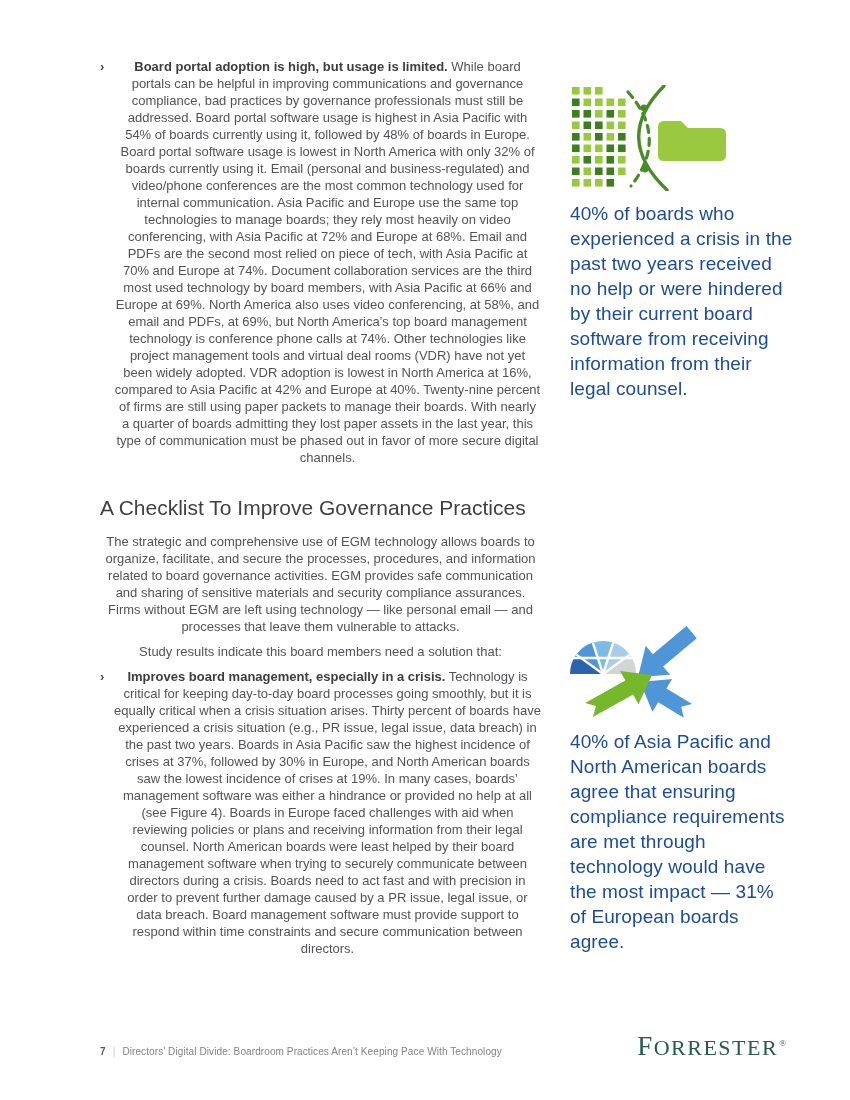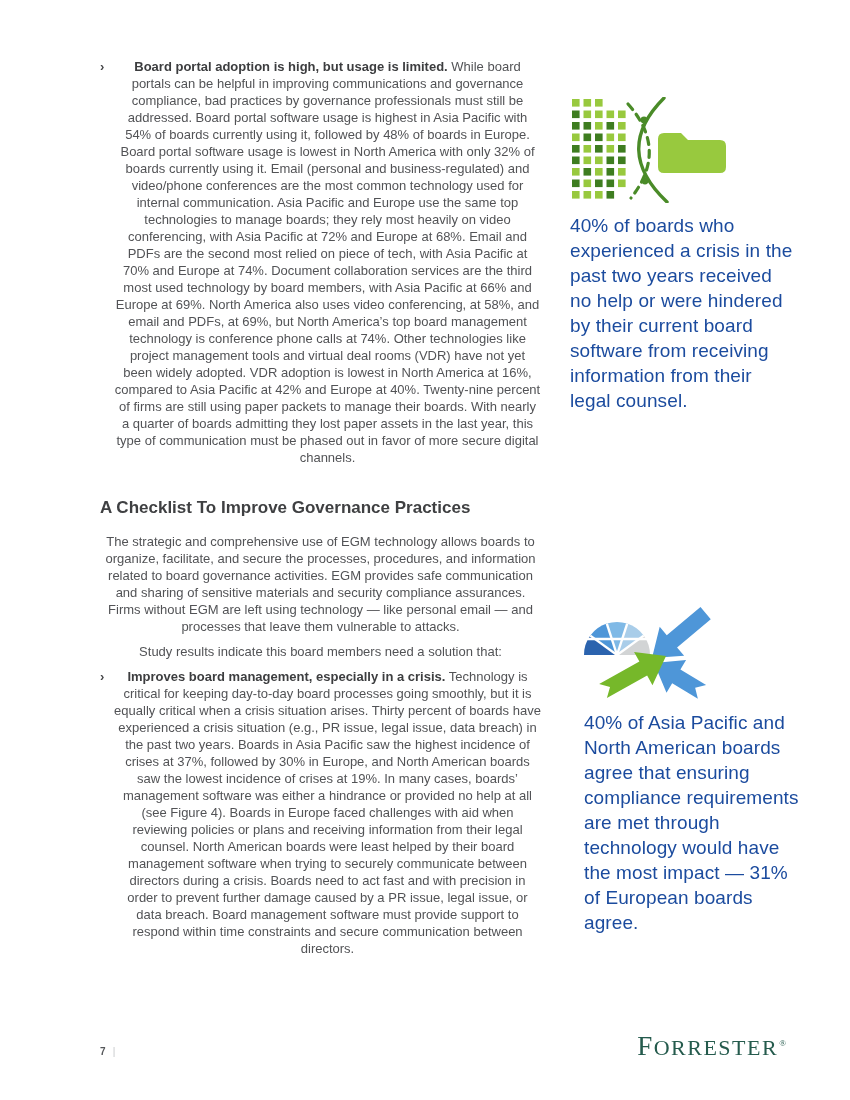--- a/index.html
+++ b/index.html
@@ -11,28 +11,28 @@
   
   .left-col {
     position:absolute; left:100px; top:58px; width:441px;
     color:#525356; font-size:13px; line-height:17px;
   }
   .left-col p { margin:0 0 8px 0;text-align:center; }
   .bullet { position:relative; padding-left:14px; }
   .bullet .marker { position:absolute; left:0; top:0; font-weight:bold; color:#47484a; }
   .lead { font-weight:bold; color:#3c3d3f; }
   .section-heading {
-    font-size:17px; line-height:29px; font-weight:700; color:#3f4042;
+    font-size:21px; line-height:29px; font-weight:400; color:#3f4042;
     margin:27px 0 11px 0;
   }
   
   .right-col { position:absolute; left:570px; top:85px; width:224px; }
   .callout { position:absolute; left:0; width:224px; }
-  .callout-1 { top:12px; }
-  .callout-2 { top:521px;margin-left:14px; }
+  .callout-1 { top:0; }
+  .callout-2 { top:540px; }
   .callout svg { display:block; }
   .quote {
     margin:10px 0 0 0; color:#1b4b9e; font-size:19px; line-height:25px;
     letter-spacing:0.1px;
   }
   
   .footer {
     position:absolute; left:100px; top:1033px; width:686px;
     display:flex; align-items:baseline; font-size:10px; color:#808285;
     letter-spacing:0.1px;
@@ -162,16 +162,17 @@
         </g>
       </svg>
       <p class="quote">40% of Asia Pacific and North American boards agree that ensuring compliance requirements are met through technology would have the most impact — 31% of European boards agree.</p>
     </div>
 
   </div>
 
   <div class="footer">
     <span class="pn">7</span>
     <span class="sep">|</span>
+    <span class="rt">Directors’ Digital Divide: Boardroom Practices Aren’t Keeping Pace With Technology</span>
     <span class="logo"><span class="word">FORRESTER</span><span class="reg">®</span></span>
   </div>
 
 </div>
 
 </body></html>

